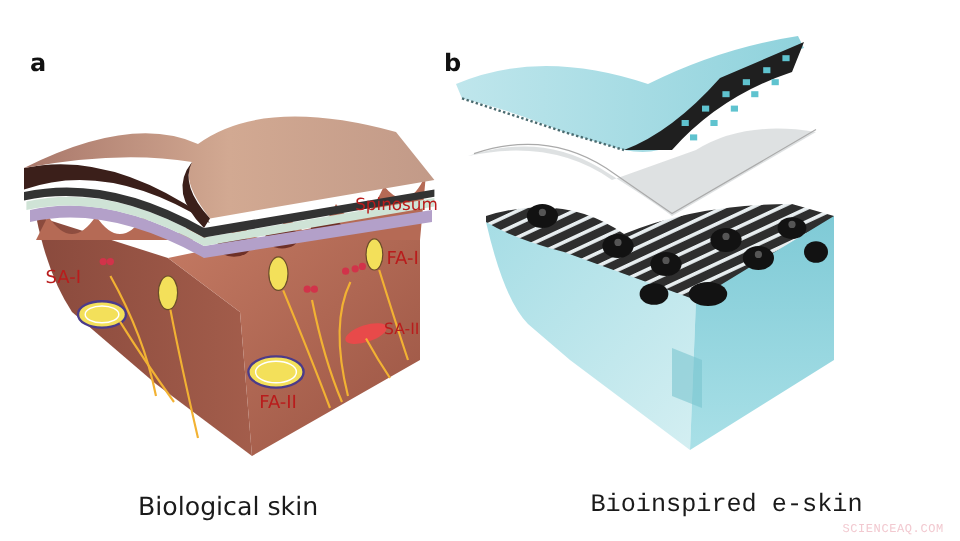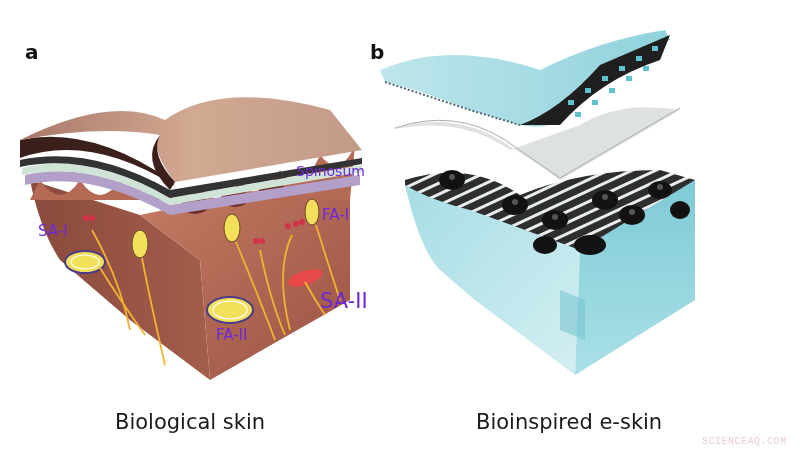--- a/index.html
+++ b/index.html
@@ -1,19 +1,19 @@
 <!DOCTYPE html>
 <html><head>
 <meta charset="utf-8">
 <style>
   html,body{margin:0;padding:0;background:#ffffff;}
   body{width:800px;height:451px;overflow:hidden;position:relative;font-family:"DejaVu Sans","Liberation Sans",sans-serif;}
   .panel-letter{position:absolute;font-weight:bold;font-size:20px;color:#111;}
   .caption{position:absolute;font-size:21px;color:#1a1a1a;white-space:nowrap;}
-  .label{position:absolute;font-size:14px;color:#6d28d9;white-space:nowrap;}
+  .label{position:absolute;font-size:14px;color:#b91c1c;white-space:nowrap;}
   .watermark{position:absolute;font-size:10px;color:#f2c9d0;letter-spacing:0.5px;font-family:Liberation Mono, monospace;}
   svg{position:absolute;left:0;top:0;}
 </style>
 </head>
 <body>
 
 <svg width="800" height="451" viewBox="0 0 800 451">
   <defs>
     <linearGradient id="skinFront" x1="0" y1="0" x2="1" y2="1">
       <stop offset="0" stop-color="#c47a63"></stop>
@@ -148,19 +148,19 @@
     <path d="M385 82 L470 110 L520 125" fill="none" stroke="#4a6b70" stroke-width="2" stroke-dasharray="2 2"></path>
   </g>
 </svg>
 
 <div class="panel-letter" style="left:25px;top:40px;">a</div>
 <div class="panel-letter" style="left:370px;top:40px;">b</div>
 
 <div class="label" style="left:296px;top:163px;">Spinosum</div>
 <div class="label" style="left:322px;top:206px;font-size:15px;">FA-I</div>
 <div class="label" style="left:38px;top:222px;font-size:15px;text-align:right;">SA-I</div>
-<div class="label" style="left:320px;top:289px;font-size:21px;">SA-II</div>
+<div class="label" style="left:320px;top:267px;font-size:13px;">SA-II</div>
 <div class="label" style="left:216px;top:326px;font-size:15px;">FA-II</div>
 
 <div class="caption" style="left:115px;top:410px;text-align:center;">Biological skin</div>
-<div class="caption" style="left:476px;top:410px;">Bioinspired e-skin</div>
+<div class="caption" style="left:492px;top:410px;font-family:Liberation Mono, monospace;">Bioinspired e-skin</div>
 
 <div class="watermark" style="left:702px;top:436px;">SCIENCEAQ.COM</div>
 
 </body></html>

